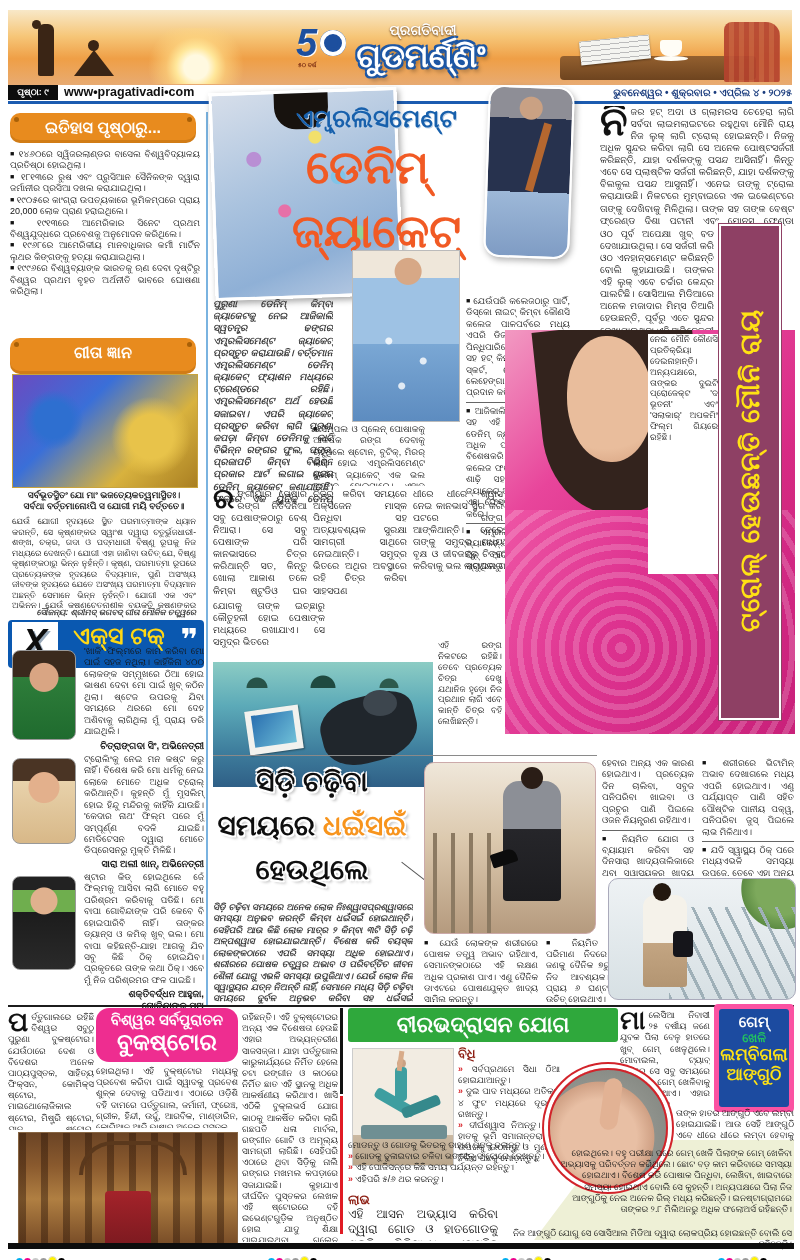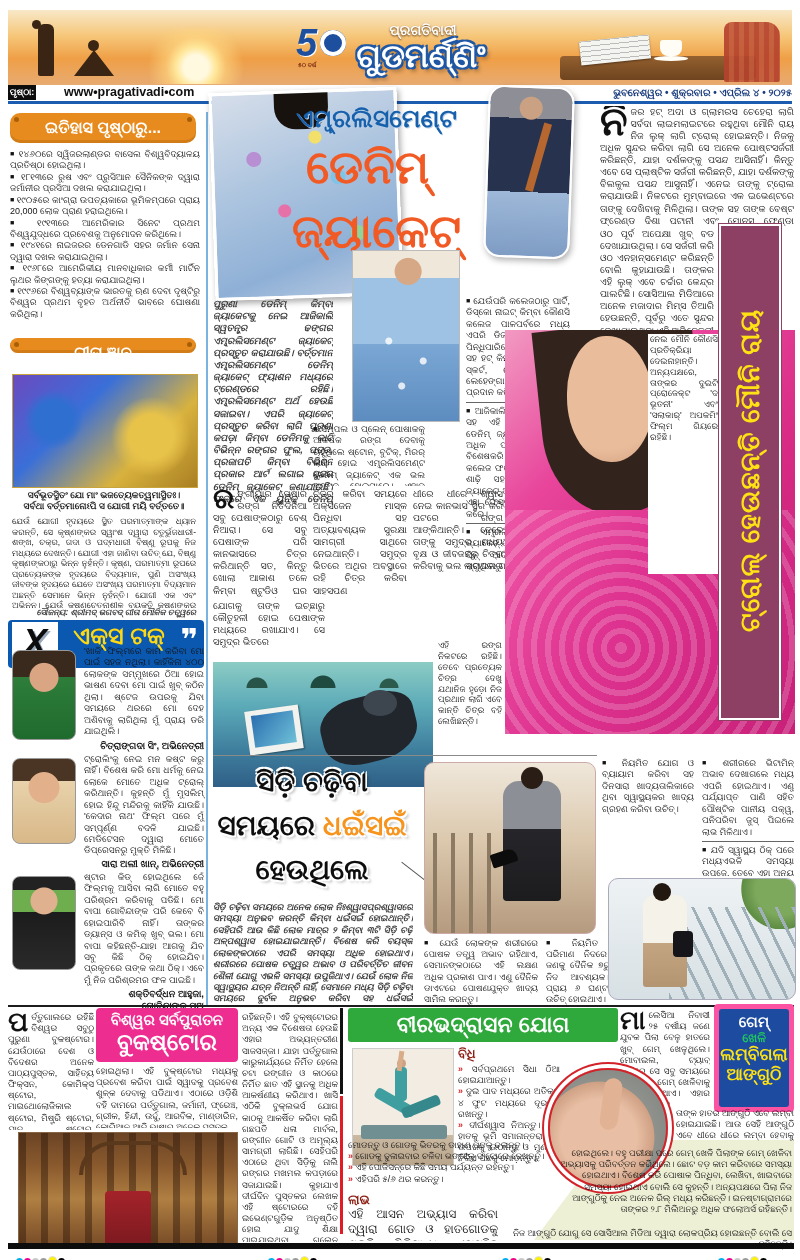--- a/index.html
+++ b/index.html
@@ -56,42 +56,41 @@
     </div>
     <div class="a ctr" style="left:340px;top:12px;width:150px;font-size:14px;font-weight:700;color:#fff;text-shadow:0 1px 2px #5a3310;">ପ୍ରଗତିବାଦୀ</div>
     <div class="a ctr" style="left:318px;top:28px;width:190px;font-size:32px;font-weight:700;color:#fff;text-shadow:-2px -2px 0 #1d57a5,2px -2px 0 #1d57a5,-2px 2px 0 #1d57a5,2px 2px 0 #1d57a5,3px 4px 4px rgba(0,0,0,.35);">ଗୁଡମର୍ଣ୍ଣିଂ</div>
     <div class="a" style="left:552px;top:46px;width:196px;height:24px;background:linear-gradient(180deg,#94602f,#6e441f);border-radius:4px;"></div>
     <div class="a" style="left:572px;top:28px;width:70px;height:24px;background:#f4f4f0;transform:rotate(-6deg);box-shadow:0 1px 2px rgba(0,0,0,.4);background-image:repeating-linear-gradient(180deg,#bbb 0 1px,transparent 1px 5px);"></div>
     <div class="a" style="left:652px;top:30px;width:20px;height:16px;background:#fffdf6;border-radius:3px 3px 8px 8px;box-shadow:2px 0 0 #fffdf6;"></div>
     <div class="a" style="left:646px;top:46px;width:34px;height:5px;background:#fffdf6;border-radius:50%;"></div>
     <div class="a" style="left:716px;top:12px;width:56px;height:60px;background:repeating-linear-gradient(90deg,#b5432e 0 5px,rgba(0,0,0,0) 5px 10px),#c25a3a;border-radius:8px 14px 2px 2px;opacity:.92;"></div>
   </div>
 
-  <div class="a" style="left:8px;top:85px;width:28px;height:15px;background:#0d0d0d;color:#fff;font-size:9px;font-weight:700;text-align:center;line-height:15px;">ପୃଷ୍ଠା: ୯</div>
+  <div class="a" style="left:8px;top:85px;width:50px;height:15px;background:#0d0d0d;color:#fff;font-size:9px;font-weight:700;text-align:center;line-height:15px;">ପୃଷ୍ଠା: ୯</div>
   <div class="a" style="left:64px;top:85px;width:220px;font-size:12.5px;font-weight:700;color:#101010;">www•pragativadi•com</div>
   <div class="a" style="left:520px;top:87px;width:272px;font-size:10px;font-weight:700;color:#1a3c7e;text-align:right;">ଭୁବନେଶ୍ୱର • ଶୁକ୍ରବାର • ଏପ୍ରିଲ ୪ • ୨୦୨୫</div>
   <div class="a" style="left:8px;top:101px;width:784px;height:3px;background:#1b5bb0;"></div>
 
   <div class="a" style="left:206px;top:112px;width:2px;height:893px;background:#7ab3e0;"></div>
 
   <div class="a oh" style="left:10px;top:113px;width:186px;height:30px;">
     <i style="left:4px;top:4px;"></i><i style="right:4px;top:4px;"></i>
     <span>ଇତିହାସ ପୃଷ୍ଠାରୁ...</span>
   </div>
   <div class="a t" style="left:10px;top:149px;width:190px;height:186px;font-size:9px;">
     <div class="sqb">୧୪୬୦ରେ ସ୍ୱିଜରଲାଣ୍ଡର ବାସେଲ ବିଶ୍ୱବିଦ୍ୟାଳୟ ପ୍ରତିଷ୍ଠା ହୋଇଥିଲା।</div>
     <div class="sqb">୧୮୧୩ରେ ରୁଷ ଏବଂ ପ୍ରୁସିଆନ ସୈନିକଙ୍କ ଦ୍ୱାରା ଜର୍ମାନୀର ପ୍ରସିଆ ଦଖଲ କରାଯାଇଥିଲା।</div>
     <div class="sqb">୧୯୦୫ରେ କାଂଗ୍ରା ଉପତ୍ୟକାରେ ଭୂମିକମ୍ପରେ ପ୍ରାୟ 20,000 ଲୋକ ପ୍ରାଣ ହରାଇଥିଲେ।</div>
     <div class="sqb">୧୯୧୩ରେ ଆମେରିକାର ସିନେଟ ପ୍ରଥମ ବିଶ୍ୱଯୁଦ୍ଧରେ ପ୍ରବେଶକୁ ଅନୁମୋଦନ କରିଥିଲେ।</div>
-    <div class="sqb">୧୯୪୧ରେ ନାଇଜରର ଡେନଗାଡି ସହର ଜର୍ମାନ ସେନା ଦ୍ୱାରା ଦଖଲ କରାଯାଇଥିଲା।</div>
     <div class="sqb">୧୯୬୮ରେ ଆମେରିକୀୟ ମାନବାଧିକାର କର୍ମୀ ମାର୍ଟିନ ଲୁଥର କିଙ୍ଗଙ୍କୁ ହତ୍ୟା କରାଯାଇଥିଲା।</div>
     <div class="sqb">୧୯୯୬ରେ ବିଶ୍ୱବ୍ୟାଙ୍କ ଭାରତକୁ ଋଣ ଦେବା ଦୃଷ୍ଟିରୁ ବିଶ୍ୱର ପ୍ରଥମ ବୃହତ ଅର୍ଥନୀତି ଭାବରେ ଘୋଷଣା କରିଥିଲା।</div>
   </div>
 
-  <div class="a oh" style="left:10px;top:338px;width:186px;height:15px;font-family:Liberation Serif, serif;">
+  <div class="a oh" style="left:10px;top:338px;width:186px;height:36px;">
     <i style="left:4px;top:4px;"></i><i style="right:4px;top:4px;"></i>
     <span>ଗୀତା ଜ୍ଞାନ</span>
   </div>
   <div class="a ph" style="left:12px;top:374px;width:184px;height:112px;border:1px solid #c9a43c;background:radial-gradient(circle at 22% 40%,#2e6fd0 0 18px,transparent 30px),radial-gradient(circle at 75% 55%,#e8c34a 0 22px,transparent 40px),linear-gradient(135deg,#6b4ac0 0%,#3a6fd8 35%,#d8b23e 70%,#a97f22 100%);"></div>
   <div class="a ctr b" style="left:12px;top:490px;width:184px;font-size:9px;color:#222;">
     <div>ସର୍ବଭୂତସ୍ଥିତଂ ଯୋ ମାଂ ଭଜତ୍ୟେକତ୍ୱମାସ୍ଥିତଃ।</div>
     <div>ସର୍ବଥା ବର୍ତ୍ତମାନୋଽପି ସ ଯୋଗୀ ମୟି ବର୍ତ୍ତତେ॥</div>
   </div>
   <div class="a t sm ph" style="left:12px;top:516px;width:184px;height:92px;font-size:8.4px;">ଯେଉଁ ଯୋଗୀ ହୃଦୟରେ ସ୍ଥିତ ପରମାତ୍ମାଙ୍କ ଧ୍ୟାନ କରନ୍ତି, ସେ କୃଷ୍ଣଙ୍କର ସ୍ୱାଂଶ ଦ୍ୱାରା ଚତୁର୍ଭୁଜଧାରୀ- ଶଙ୍ଖ, ଚକ୍ର, ଗଦା ଓ ପଦ୍ମଧାରୀ ବିଷ୍ଣୁ ରୂପକୁ ନିଜ ମଧ୍ୟରେ ଦେଖନ୍ତି। ଯୋଗୀ ଏହା ଜାଣିବା ଉଚିତ୍ ଯେ, ବିଷ୍ଣୁ କୃଷ୍ଣଙ୍କଠାରୁ ଭିନ୍ନ ନୁହଁନ୍ତି। କୃଷ୍ଣ, ପରମାତ୍ମା ରୂପରେ ପ୍ରତ୍ୟେକଙ୍କ ହୃଦୟରେ ବିଦ୍ୟମାନ, ପୁଣି ଅସଂଖ୍ୟ ଜୀବଙ୍କ ହୃଦୟରେ ଯେତେ ଅସଂଖ୍ୟ ପରମାତ୍ମା ବିଦ୍ୟମାନ ଅଛନ୍ତି ସେମାନେ ଭିନ୍ନ ନୁହଁନ୍ତି। ଯୋଗୀ ଏକ ଏବଂ ଅଭିନ୍ନ। ଯେଉଁ କୃଷ୍ଣଚେତନାଶୀଳ ବ୍ୟକ୍ତି କୃଷ୍ଣଙ୍କର ଦିବ୍ୟ ସେବାରେ ସର୍ବଦା ନିଯୁକ୍ତ ଅଛନ୍ତି ଏବଂ ଯେଉଁ ସିଦ୍ଧ ଯୋଗୀ ପରମାତ୍ମାଙ୍କ ଧ୍ୟାନରେ ରତ ଅଛନ୍ତି, ଏମାନେ ଏକ ଏବଂ ଅଭିନ୍ନ- ଏମାନଙ୍କ ମଧ୍ୟରେ କୌଣସି ପାର୍ଥକ୍ୟ ନାହିଁ। କୃଷ୍ଣଚେତନାଶୀଳ ଯୋଗୀ ଯଦିଓ ଜାଗତିକ ସ୍ଥିତିରେ ବିଭିନ୍ନ ପ୍ରକାର କର୍ମରେ ନିଯୁକ୍ତ ହୋଇଥାଏ, ତଥାପି ସେ ସର୍ବଦା କୃଷ୍ଣଙ୍କଠାରେ ସ୍ଥିତ ଥାଏ। ନିରନ୍ତର କୃଷ୍ଣଚେତନାମୟ କର୍ମ କରୁଥିବା ଭକ୍ତ ସ୍ୱତଃ ମୁକ୍ତ ଅଟେ, ସେ ସ୍ୱତଃ ମୁକ୍ତ।</div>
   <div class="a it" style="left:12px;top:608px;width:184px;font-size:8.2px;text-align:right;">ସୌଜନ୍ୟ: ଶ୍ରୀମଦ୍ ଭଗବଦ୍ ଗୀତା ମୌଳିକ ତତ୍ତ୍ୱରେ</div>
@@ -190,20 +189,21 @@
     <div class="a" style="left:96px;top:4px;width:22px;height:22px;background:#2a1d16;border-radius:50%;"></div>
     <div class="a" style="left:66px;top:88px;width:26px;height:14px;background:#0c0c0c;border-radius:2px 8px 2px 2px;transform:rotate(-18deg);"></div>
   </div>
   <div class="a t sqb" style="left:424px;top:938px;width:114px;height:68px;font-size:8.8px;overflow:hidden;">ଯେଉଁ ଲୋକଙ୍କ ଶରୀରରେ ପୋଷକ ତତ୍ତ୍ୱ ଅଭାବ ରହିଥାଏ, ସେମାନଙ୍କଠାରେ ଏହି ଲକ୍ଷଣ ଅଧିକ ପ୍ରକାଶ ପାଏ। ଏଣୁ ଦୈନିକ ଡାଏଟରେ ପୋଷଣଯୁକ୍ତ ଖାଦ୍ୟ ସାମିଲ କରନ୍ତୁ।</div>
 
   <div class="a t" style="left:546px;top:938px;width:100px;height:70px;font-size:8.8px;overflow:hidden;">
     <div class="sqb sep-b">ନିୟମିତ ପର୍ଯ୍ୟାପ୍ତ ପରିମାଣ ନିଦରେ ଶୁଅନ୍ତୁ। ଜଣକୁ ଦୈନିକ ୭ରୁ ୮ ଘଣ୍ଟା ନିଦ ଆବଶ୍ୟକ। ରାତିରେ ପ୍ରାୟ ୬ ଘଣ୍ଟା ଶୋଇବା ଉଚିତ୍ ହୋଇଥାଏ।</div>
 
   </div>
   <div class="a t" style="left:602px;top:758px;width:92px;height:118px;font-size:9px;overflow:hidden;">
+    <div class="sep-b">ହେବାର ଅନ୍ୟ ଏକ କାରଣ ହୋଇଥାଏ। ପ୍ରତ୍ୟେକ ଦିନ ଚାଲିବା, ସବୁଜ ପନିପରିବା ଖାଇବା ଓ ପ୍ରଚୁର ପାଣି ପିଇଲେ ଓଜନ ନିୟନ୍ତ୍ରଣ ରହିଥାଏ।</div>
     <div class="sqb">ନିୟମିତ ଯୋଗ ଓ ବ୍ୟାୟାମ କରିବା ସହ ଦିନସାରା ଖାଦ୍ୟତାଲିକାରେ ଥିବା ସ୍ୱାସ୍ଥ୍ୟକର ଖାଦ୍ୟ ଗ୍ରହଣ କରିବା ଉଚିତ୍।</div>
   </div>
   <div class="a t" style="left:702px;top:758px;width:92px;height:118px;font-size:9px;overflow:hidden;">
     <div class="sqb sep-b">ଶରୀରରେ ଭିଟାମିନ୍ ଅଭାବ ଦେଖାଗଲେ ମଧ୍ୟ ଏପରି ହୋଇଥାଏ। ଏଣୁ ପର୍ଯ୍ୟାପ୍ତ ପାଣି ସହିତ ପୌଷ୍ଟିକ ପାନୀୟ ପକ୍ୱ, ପନିପରିବା ଜୁସ୍ ପିଇଲେ ଲାଭ ମିଳିଥାଏ।</div>
     <div class="sqb">ଯଦି ସ୍ୱାସ୍ଥ୍ୟ ଠିକ୍ ପରେ ମଧ୍ୟଏଭଳି ସମସ୍ୟା ଉପୁଜେ, ତେବେ ଏହା ଅନ୍ୟ କୌଣସି ରୋଗର ଲକ୍ଷଣ ହୋଇପାରେ।</div>
   </div>
 
   <div class="a ph" style="left:608px;top:878px;width:186px;height:120px;border-radius:10px;border:1px solid #aab;background:linear-gradient(180deg,#eef2f4 0%,#d7e0e4 100%);">
     <div class="a" style="left:120px;top:0;width:66px;height:50px;background:radial-gradient(circle at 80% 20%,#7da95c 0 26px,#5d8c43 40px,transparent 41px);"></div>
     <div class="a" style="left:60px;top:28px;width:126px;height:92px;background:repeating-linear-gradient(64deg,#9fb0b8 0 3px,transparent 3px 15px);"></div>
@@ -211,21 +211,21 @@
     <div class="a" style="left:44px;top:4px;width:18px;height:18px;background:#23180f;border-radius:50%;"></div>
     <div class="a" style="left:64px;top:52px;width:20px;height:26px;background:#15151a;border-radius:4px;"></div>
   </div>
 
   <div class="a" style="left:8px;top:1005px;width:786px;height:2px;background:#1c1c1c;"></div>
 
   <div class="a t" style="left:8px;top:1012px;width:86px;height:118px;font-size:8.8px;overflow:hidden;">
     <span class="dc" style="font-size:27px;">ପ</span>
     <span>ର୍ତ୍ତୁଗାଲରେ ରହିଛି ବିଶ୍ୱର ସବୁଠୁ ପୁରୁଣା ବୁକଷ୍ଟୋର। ଯେଉଁଠାରେ ଦେଶ ଓ ବିଦେଶର ଅନେକ ପାଠ୍ୟପୁସ୍ତକ, ସାହିତ୍ୟ ଫିକ୍ସନ, କୋମିକ୍ସ ଷ୍ଟୋର, ମାଇଥୋଲୋଜିକାଲ ଷ୍ଟୋର, ମିଷ୍ଟ୍ରି ଷ୍ଟୋର, ଯାଦୁ ଷ୍ଟୋର, ଚିଲ୍ଡ୍ରେନଷ୍ଟୋର, ବାୟୋଗ୍ରାଫି, ହିଷ୍ଟ୍ରି ଆଦି ବହି ଓ ମାଗାଜିନ ରହିଛି। ଏହି ବୁକଷ୍ଟୋର ନାମ ହେଉଛି 'ଲିଭରେରିଆ ବର୍ଟ୍ରାଣ୍ଡ'। ୧୭୩୨ ମସିହାରେ ଷ୍ଟୋର ସ୍ଥାପନା</span>
   </div>
-  <div class="a ctr" style="left:96px;top:1008px;width:142px;height:54px;background:#ee2d90;color:#fff;border-radius:4px;">
+  <div class="a ctr" style="left:96px;top:1008px;width:142px;height:54px;background:#ee2d90;color:#fff;border-radius:13px;">
     <div style="font-size:15px;font-weight:700;padding-top:3px;">ବିଶ୍ୱର ସର୍ବପୁରାତନ</div>
     <div style="font-size:23px;font-weight:700;line-height:26px;">ବୁକଷ୍ଟୋର</div>
   </div>
   <div class="a t ph" style="left:96px;top:1066px;width:142px;height:62px;font-size:8.8px;">ହୋଇଥିଲା। ଏହି ବୁକ୍‌ଷ୍ଟୋର ମଧ୍ୟକୁ ପ୍ରବେଶ କରିବା ପାଇଁ ସ୍ୱାଦକୁ ପ୍ରବେଶ ଶୁଳ୍କ ଦେବାକୁ ପଡିଥାଏ। ଏଠାରେ ଓଡ଼ିଶି ବହି ଦାମରେ ପର୍ତ୍ତୁଗାଲ, ଜର୍ମାନୀ, ଫ୍ରେଞ୍ଚ, ଗ୍ରୀକ, ହିନ୍ଦୀ, ଉର୍ଦ୍ଦୁ, ଆରବିକ, ମାଣ୍ଡାରିନ, କୋରିଆନ ଆଦି ଭାଷାର ଅନେକ ପୁସ୍ତକ</div>
   <div class="a t ph" style="left:242px;top:1012px;width:96px;height:230px;font-size:8.8px;">ରହିଛନ୍ତି। ଏହି ବୁକ୍‌ଷ୍ଟୋରର ଅନ୍ୟ ଏକ ବିଶେଷତା ହେଉଛି ଏହାର ଅଭ୍ୟନ୍ତରୀଣ ସାଜସଜ୍ଜା। ଯାହା ପର୍ତ୍ତୁଗାଲ କାରୁକାର୍ଯ୍ୟରେ ନିର୍ମିତ ହେଲେ ଚଟା ରଙ୍ଗୀନ ଓ କାଠରେ ନିର୍ମିତ ଛାତ ଏହି ସ୍ଥାନକୁ ଅଧିକ ଆକର୍ଷଣୀୟ କରିଥାଏ। ଖାସି ଏଠିକି ବୁକ୍‌ଲଭର୍ସ ଯୋଗ କାଠକୁ ଆକର୍ଷିତ କରିବା ଲାଗି ଗଛପତି ଧଳା ମାର୍ବଲ, ରଙ୍ଗୀନ ଗୋଟି ଓ ଅମୂଲ୍ୟ ସାମଗ୍ରୀ ଲାଗିଛି। ସେହିପରି ଏଠାରେ ଥିବା ସିଡ଼ିକୁ ନାଲି ରଙ୍ଗର ମଖମଲ କପଡ଼ାରେ ସଜାଯାଇଛି। କୁହାଯାଏ ଦୀର୍ଘଦିନ ପୁସ୍ତକର ଲେଖକ ଏହି ଷ୍ଟୋରରେ ବହି ଇଭେଣ୍ଟଗୁଡ଼ିକ ଅନୁଷ୍ଠିତ ହୋଇ ଯାଦୁ ଶିକ୍ଷା ପାଇଯାଇଥିବା ଗ୍ଲେନ ହୋଗ୍ୱାର୍ଟସ୍ ଦିଅଁରେ ଲେଖାଯାଇଥିଲେ। ତେବେ ୨୦୧୧ରେ ବିଶ୍ୱର ସବୁଠୁ ପୁରୁଣା ବୁକଷ୍ଟୋର ଭାବେ ଗିନିଜ ବୁକ୍ ଅଫ୍ ୱାର୍ଲ୍ଡ ରେକର୍ଡରେ ସ୍ଥାନିତ ହୋଇଥିଲା। ବର୍ତ୍ତମାନ ଏହି ବୁକଷ୍ଟୋରର ପ୍ରାୟ ୫-୯ ଟି ବିଭିନ୍ନ ସ୍ଥାନରେ ରହିଛି।</div>
   <div class="a ph" style="left:18px;top:1132px;width:218px;height:110px;border:1px solid #864;background:repeating-linear-gradient(90deg,rgba(45,22,8,.45) 0 7px,rgba(0,0,0,0) 7px 22px),linear-gradient(180deg,#6b4425 0%,#8a5a2e 30%,#b07f42 60%,#7a4e28 100%);">
     <div class="a" style="left:86px;top:58px;width:46px;height:52px;background:linear-gradient(180deg,#a4232a,#7e1a20);border-radius:4px 4px 0 0;"></div>
     <div class="a" style="left:60px;top:8px;width:100px;height:30px;border:4px solid #5a381c;border-bottom:none;border-radius:60px 60px 0 0;"></div>
   </div>
 

